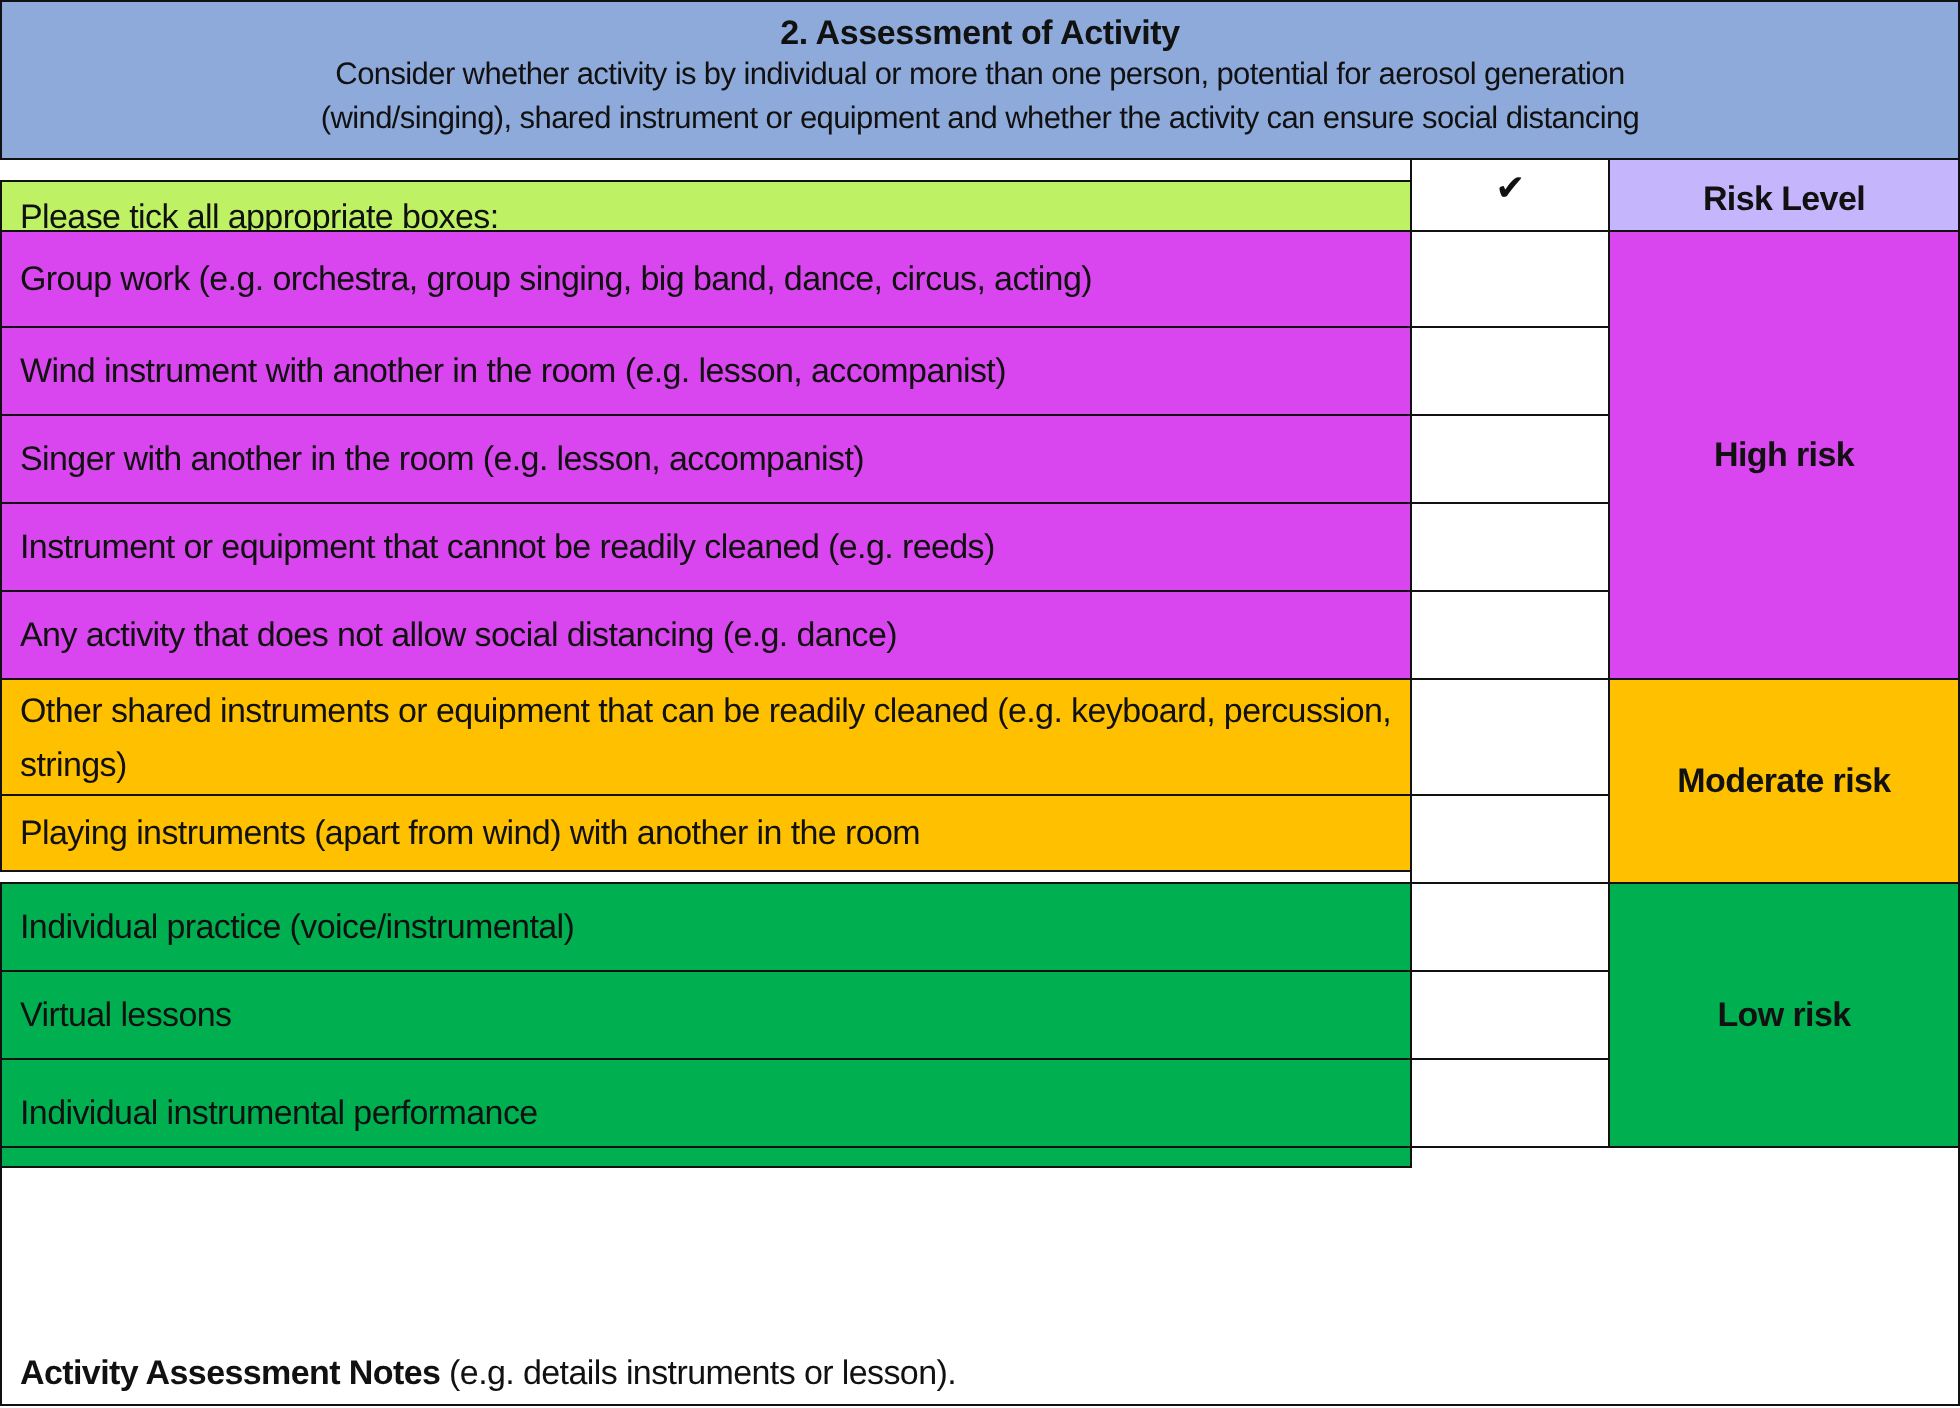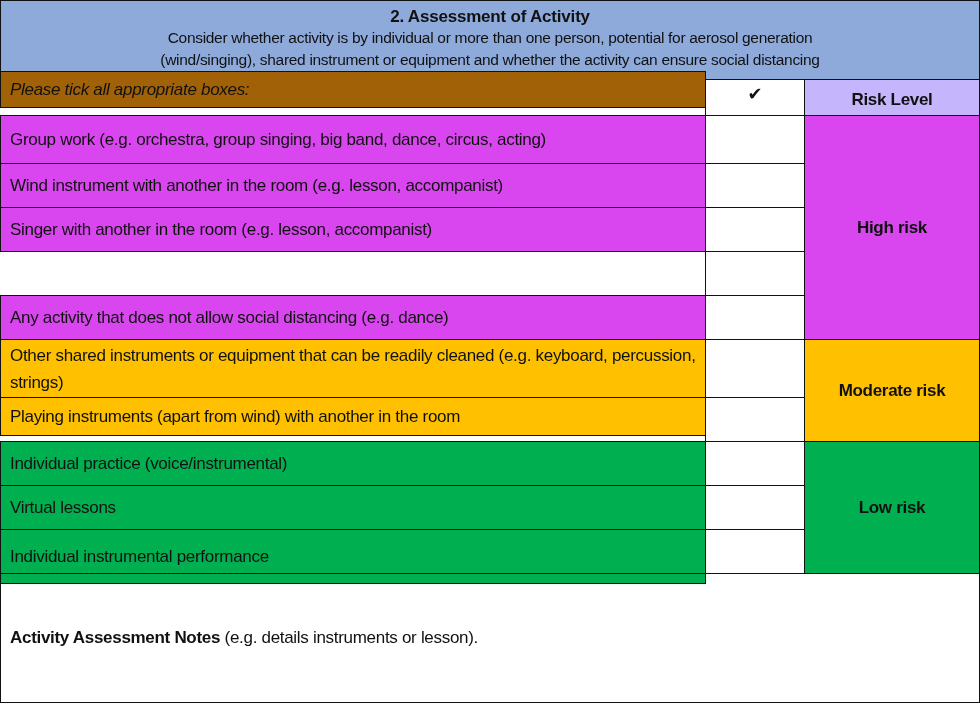--- a/index.html
+++ b/index.html
@@ -9,42 +9,43 @@
 .hdr{left:0;top:0;width:980px;height:80px;background:#8eaadb;text-align:center;color:#111}
 .hdr .t{font-weight:bold;font-size:17px;margin-top:6px;letter-spacing:-0.2px}
 .hdr .d{font-size:15.5px;line-height:22px;letter-spacing:-0.3px}
 .cell{position:absolute;border:1.5px solid #111;display:flex;align-items:center;color:#111;font-size:17px;letter-spacing:-0.3px}
 .act{left:0;width:706px;padding-left:9px;line-height:27px}
 .tick{left:705px;width:100px;background:#fff;justify-content:center}
 .risk{left:804px;width:176px;justify-content:center;font-weight:bold;font-size:17px}
 .red{background:#d946ef}
 .org{background:#ffc000}
 .grn{background:#00b050}
-.notes{left:0;top:573px;width:980px;height:130px;align-items:center;padding:5px 9px}
+.notes{left:0;top:573px;width:980px;height:130px;align-items:flex-end;padding:5px 9px}
 </style>
 </head>
 <body>
 
 <div class="wrap">
   <div class="box hdr">
     <div class="t">2. Assessment of Activity</div>
     <div class="d">Consider whether activity is by individual or more than one person, potential for aerosol generation</div>
     <div class="d">(wind/singing), shared instrument or equipment and whether the activity can ensure social distancing</div>
   </div>
 
-  <div class="cell act" style="top:71px;height:37px;background:#a16207;font-style:italic">Please tick all appropriate boxes:</div>
+  <div class="cell act" style="top:90px;height:37px;background:#bef264;">Please tick all appropriate boxes:</div>
   <div class="cell tick" style="top:79px;height:37px;align-items:flex-start;padding-top:3px;font-size:18px">✔</div>
   <div class="cell risk" style="top:79px;height:37px;background:#c4b5fd;padding-top:4px">Risk Level</div>
 
   <div class="cell act red" style="top:115px;height:49px">Group work (e.g. orchestra, group singing, big band, dance, circus, acting)</div>
   <div class="cell tick" style="top:115px;height:49px"></div>
   <div class="cell act red" style="top:163px;height:45px">Wind instrument with another in the room (e.g. lesson, accompanist)</div>
   <div class="cell tick" style="top:163px;height:45px"></div>
   <div class="cell act red" style="top:207px;height:45px">Singer with another in the room (e.g. lesson, accompanist)</div>
   <div class="cell tick" style="top:207px;height:45px"></div>
+  <div class="cell act red" style="top:251px;height:45px">Instrument or equipment that cannot be readily cleaned (e.g. reeds)</div>
   <div class="cell tick" style="top:251px;height:45px"></div>
   <div class="cell act red" style="top:295px;height:45px">Any activity that does not allow social distancing (e.g. dance)</div>
   <div class="cell tick" style="top:295px;height:45px"></div>
   <div class="cell risk red" style="top:115px;height:225px">High risk</div>
 
   <div class="cell act org" style="top:339px;height:59px">Other shared instruments or equipment that can be readily cleaned (e.g. keyboard, percussion, strings)</div>
   <div class="cell tick" style="top:339px;height:59px"></div>
   <div class="cell act org" style="top:397px;height:39px">Playing instruments (apart from wind) with another in the room</div>
   <div class="cell tick" style="top:397px;height:45px"></div>
   <div class="cell risk org" style="top:339px;height:103px">Moderate risk</div>

